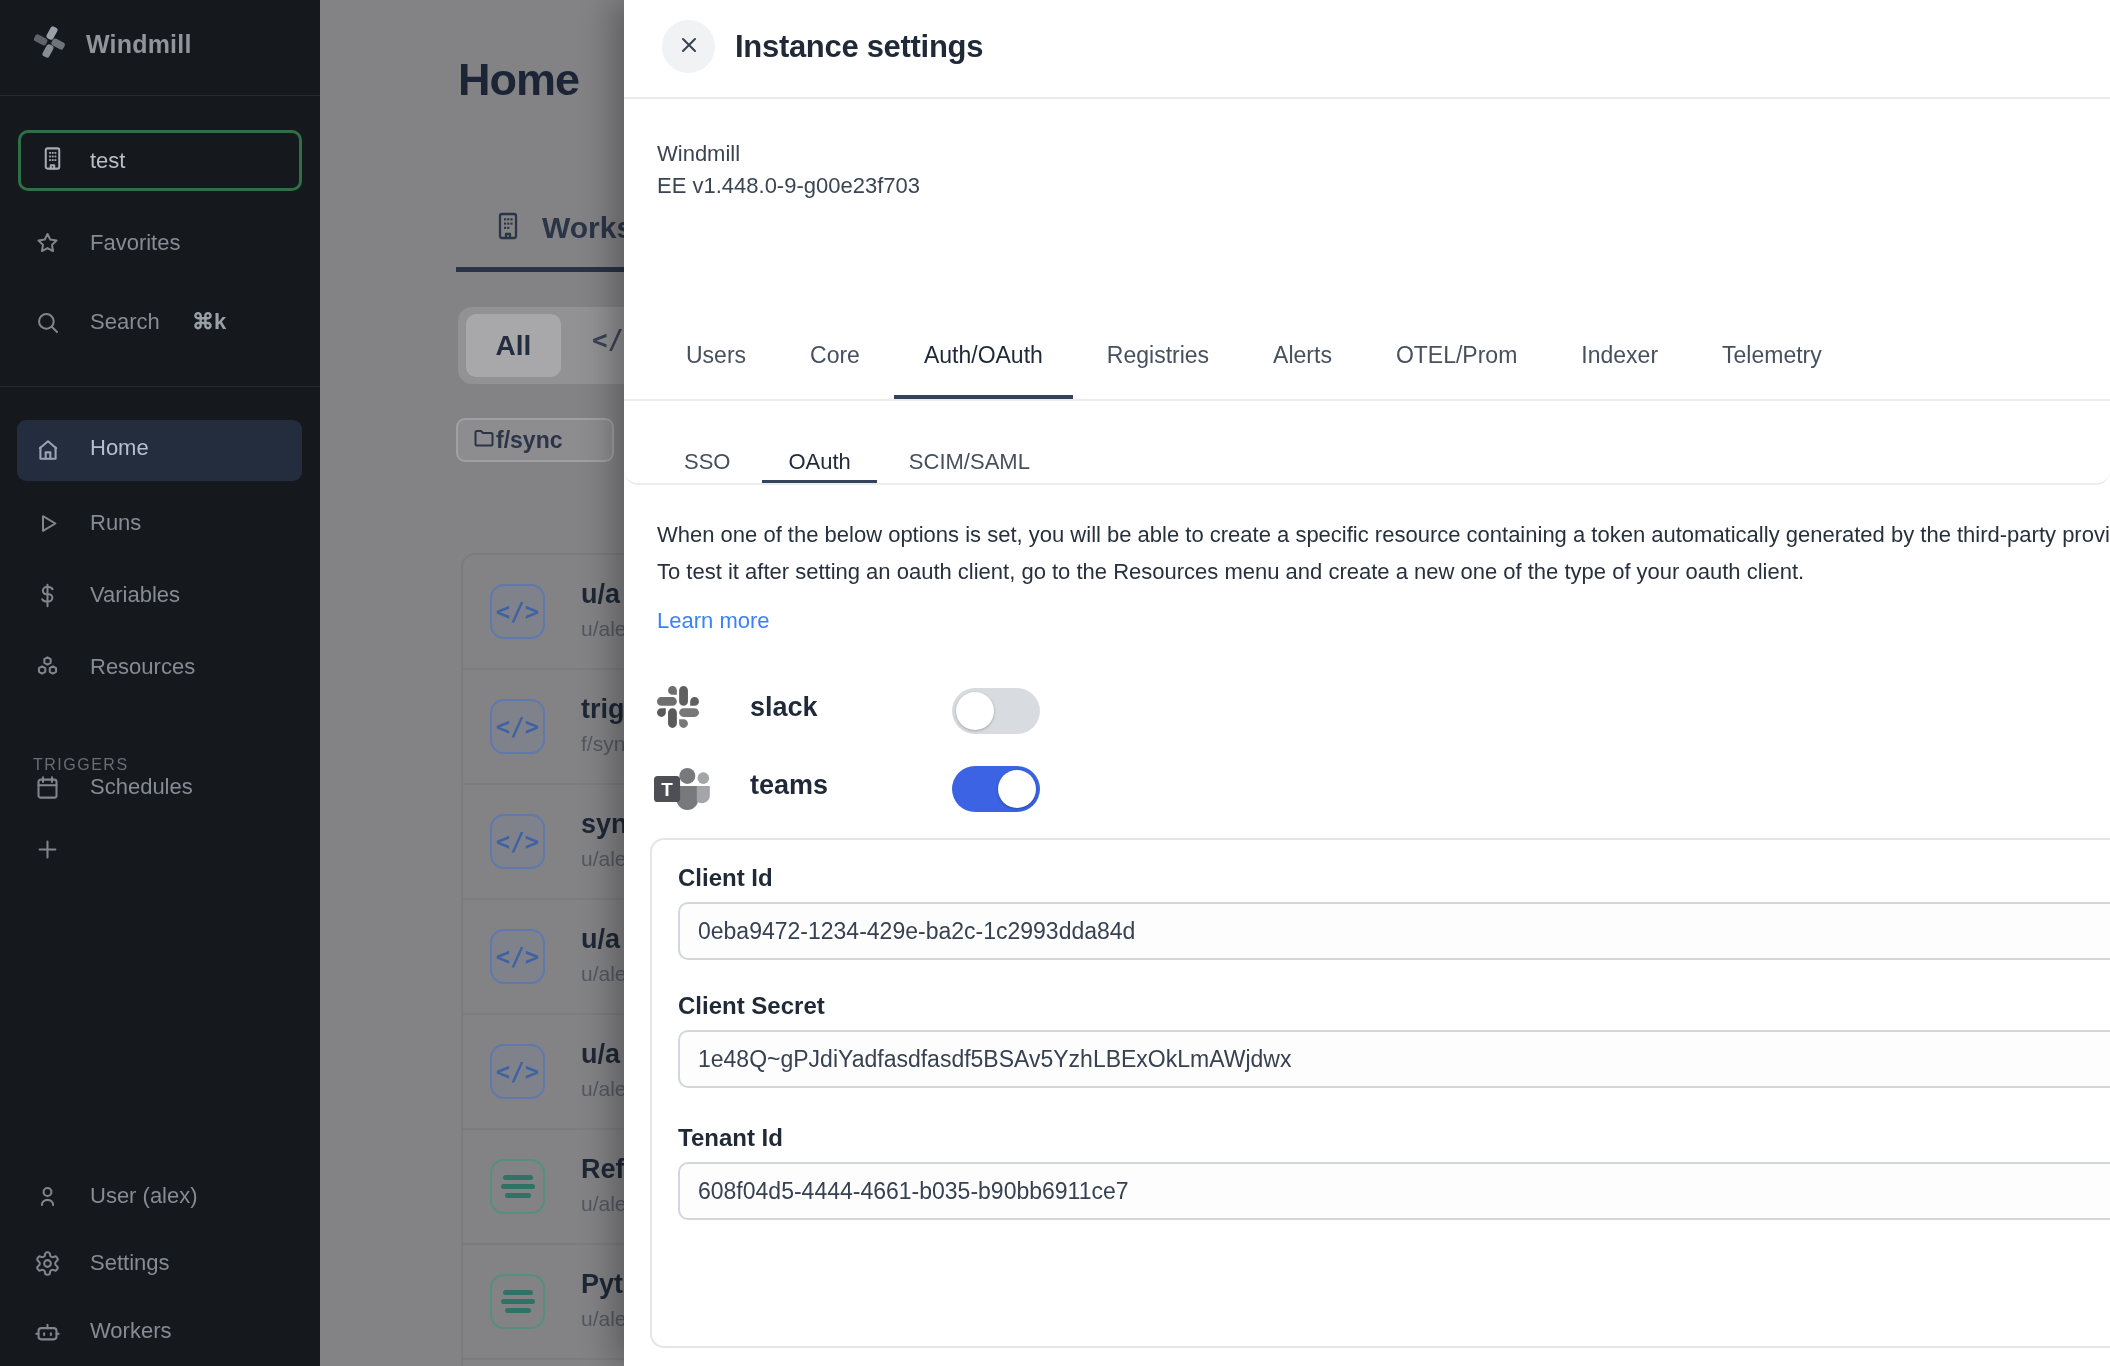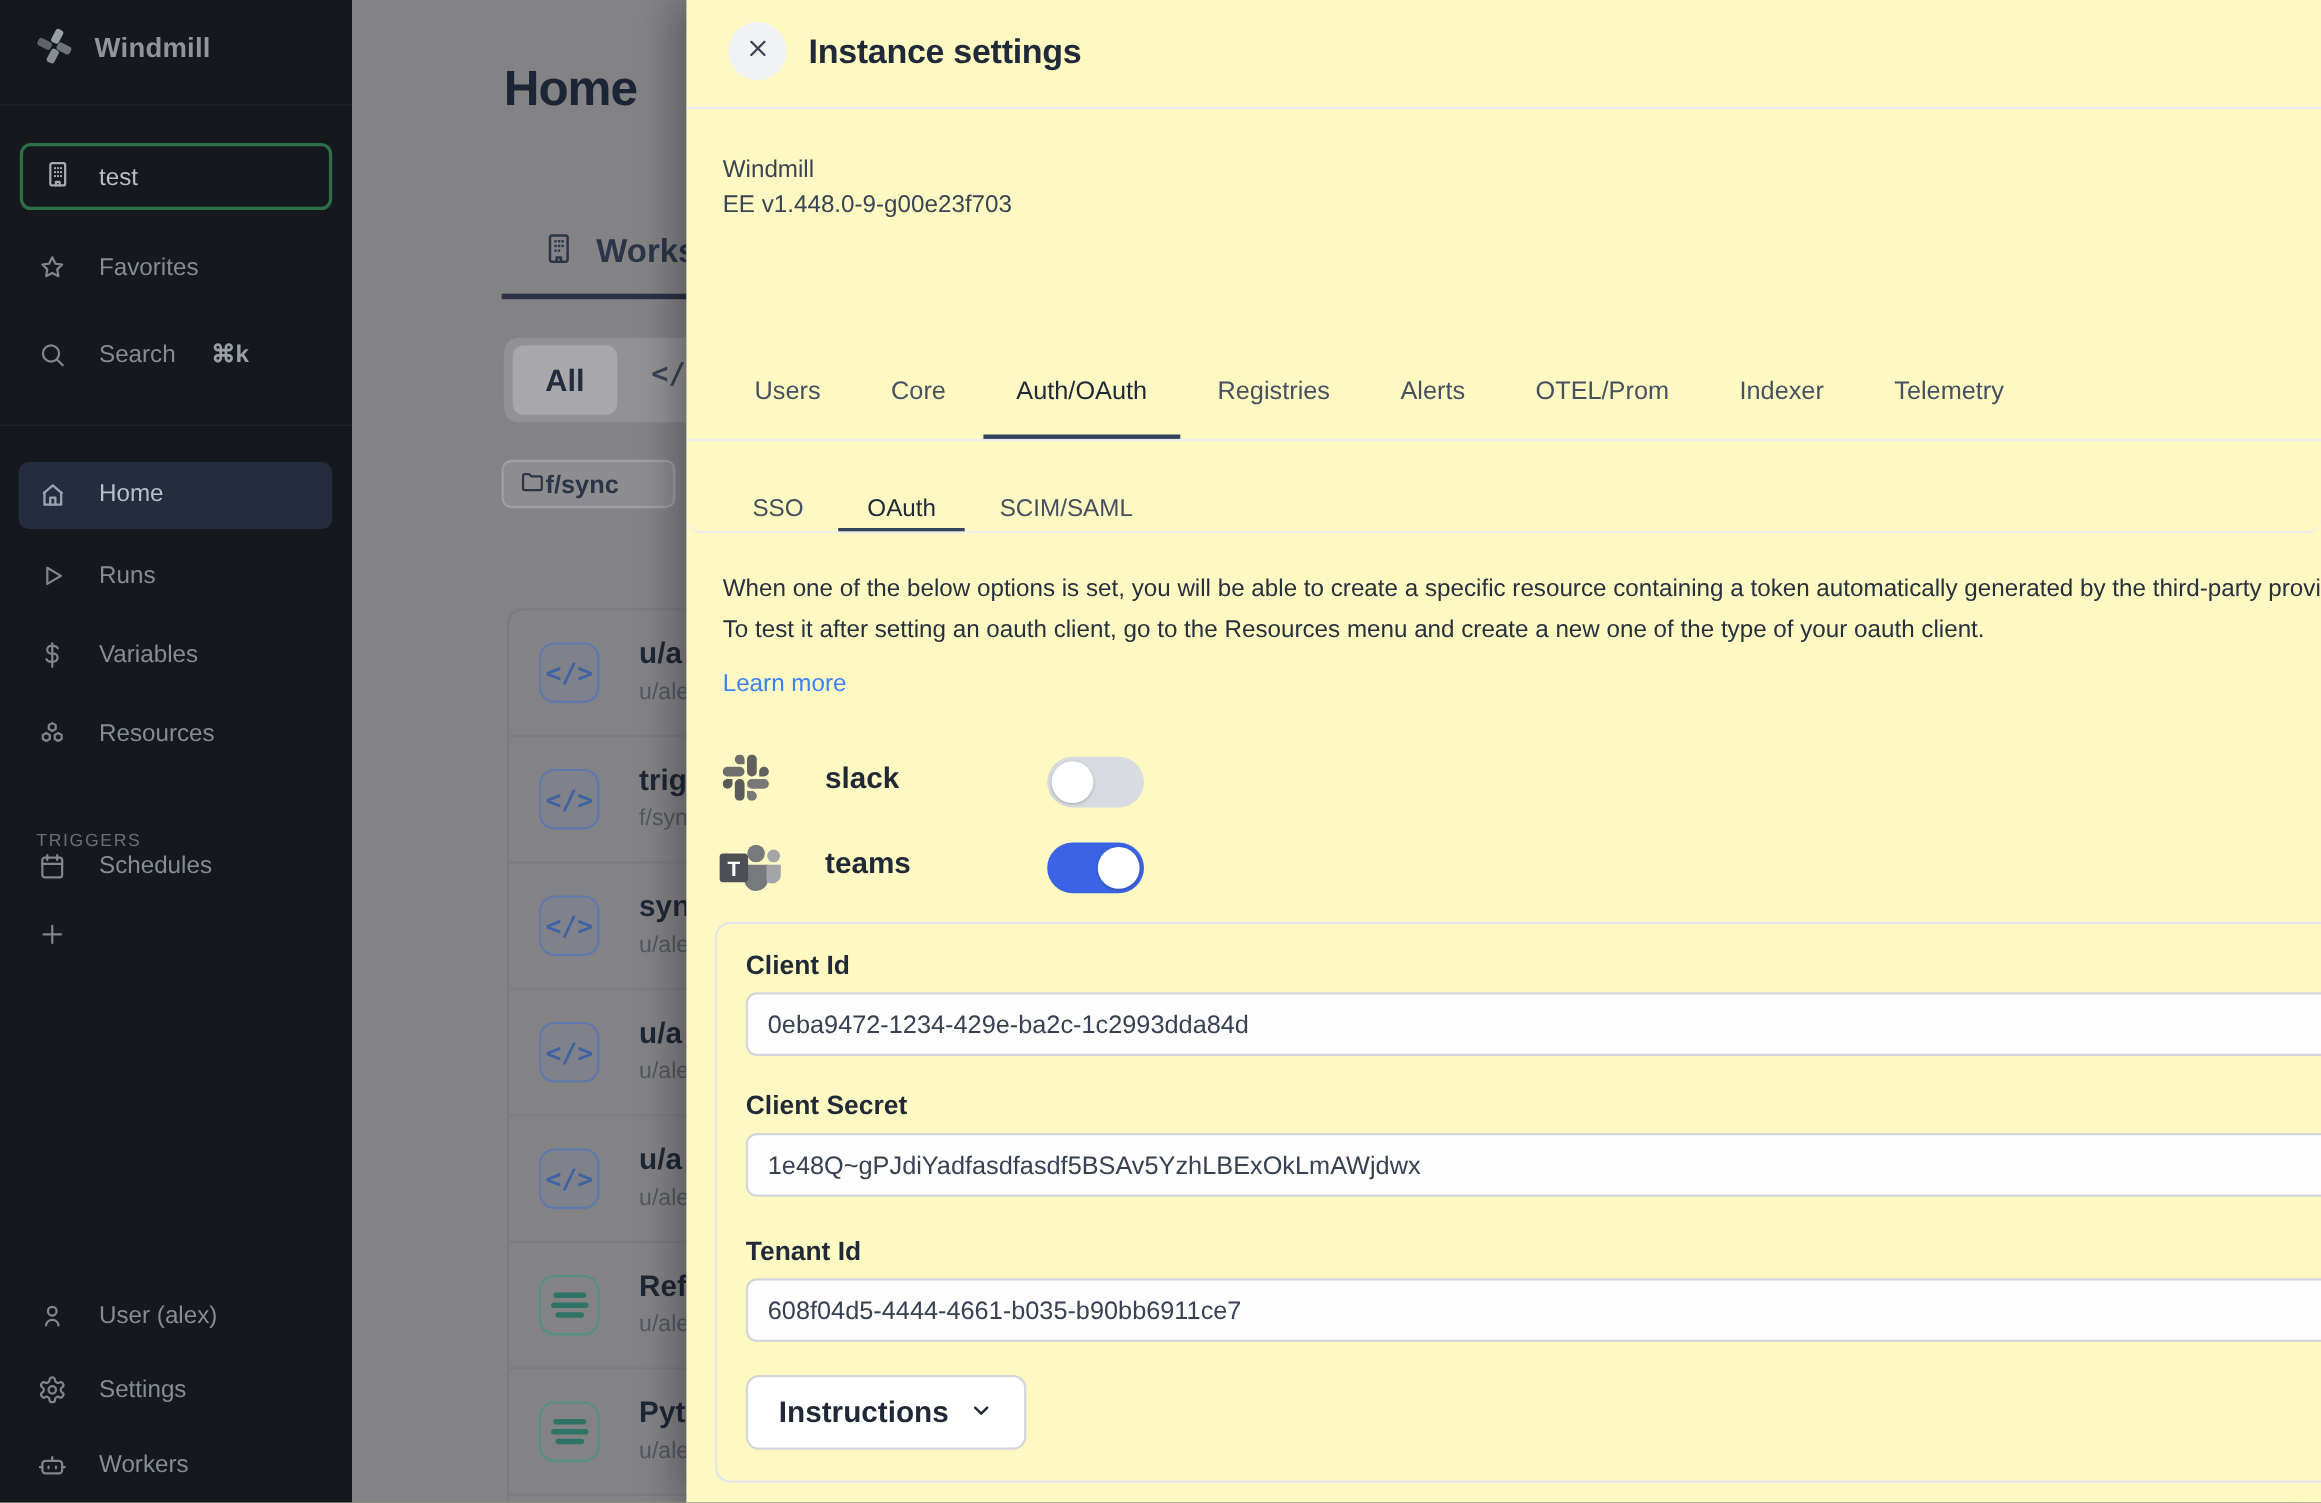--- a/index.html
+++ b/index.html
@@ -44,21 +44,21 @@
   .row-icon { position:absolute; left:27px; top:29px; width:55px; height:55px; border-radius:14px;
     display:flex; align-items:center; justify-content:center; }
   .row-icon.code { border:2px solid #5f79ac; color:#3f62a4; background:rgba(95,121,172,.12);
     font-family:"DejaVu Sans Mono", monospace; font-size:24px; font-weight:700; }
   .row-icon.flow { border:2px solid #55907e; }
   .row-icon.flow i { display:block; height:5px; border-radius:3px; background:#2e7365; margin:4px auto; }
   .row-title { position:absolute; left:118px; top:24px; font-size:27px; font-weight:700; color:#1e2735; white-space:nowrap; }
   .row-sub { position:absolute; left:118px; top:62px; font-size:21px; color:#53575f; white-space:nowrap; }
 
   
-  .drawer { position:absolute; left:624px; top:0; width:1486px; height:1366px; background:#fef9c3; z-index:5;
+  .drawer { position:absolute; left:624px; top:0; width:1486px; height:1366px; background:#ffffff; z-index:5;
     box-shadow:-12px 0 30px rgba(0,0,0,.28); overflow:hidden; }
   .close-btn { position:absolute; left:38px; top:20px; width:53px; height:53px; border-radius:50%; background:#f1f2f4;
     display:flex; align-items:center; justify-content:center; cursor:pointer; }
   .drawer-title { position:absolute; left:111px; top:29px; font-size:31px; font-weight:700; color:#1f2937; letter-spacing:-.3px; }
   .drawer-divider { position:absolute; left:0; top:97px; width:1486px; height:2px; background:#e8eaed; }
   .app-name { position:absolute; left:33px; top:141px; font-size:22px; color:#3b4453; }
   .app-version { position:absolute; left:33px; top:173px; font-size:22px; color:#3b4453; }
 
   .tabs { position:absolute; left:0; top:301px; width:1486px; height:100px; border-bottom:2px solid #ececef;
     display:flex; align-items:flex-end; padding-left:32px; gap:4px; }
@@ -407,24 +407,16 @@
         </div>
     </div>
 
     <div class="oauth-card">
       <div class="fld-label" style="top:24px">Client Id</div>
       <input class="fld-input" style="top: 62px;" value="0eba9472-1234-429e-ba2c-1c2993dda84d">
       <div class="fld-label" style="top:152px">Client Secret</div>
       <input class="fld-input" style="top: 190px;" value="1e48Q~gPJdiYadfasdfasdf5BSAv5YzhLBExOkLmAWjdwx">
       <div class="fld-label" style="top:284px">Tenant Id</div>
       <input class="fld-input" style="top: 322px;" value="608f04d5-4444-4661-b035-b90bb6911ce7">
-      <div class="instructions-btn">
-        <span class="lbl">Instructions</span>
-        <span>
-          <svg width="22" height="22" viewBox="0 0 24 24" fill="none" stroke="#1f2937" stroke-width="2.4" stroke-linecap="round" stroke-linejoin="round">
-              <path d="M6 9.5l6 6 6-6"></path>
-            </svg>
-        </span>
-      </div>
     </div>
   </section>
 
 </div>
 
 </body></html>

